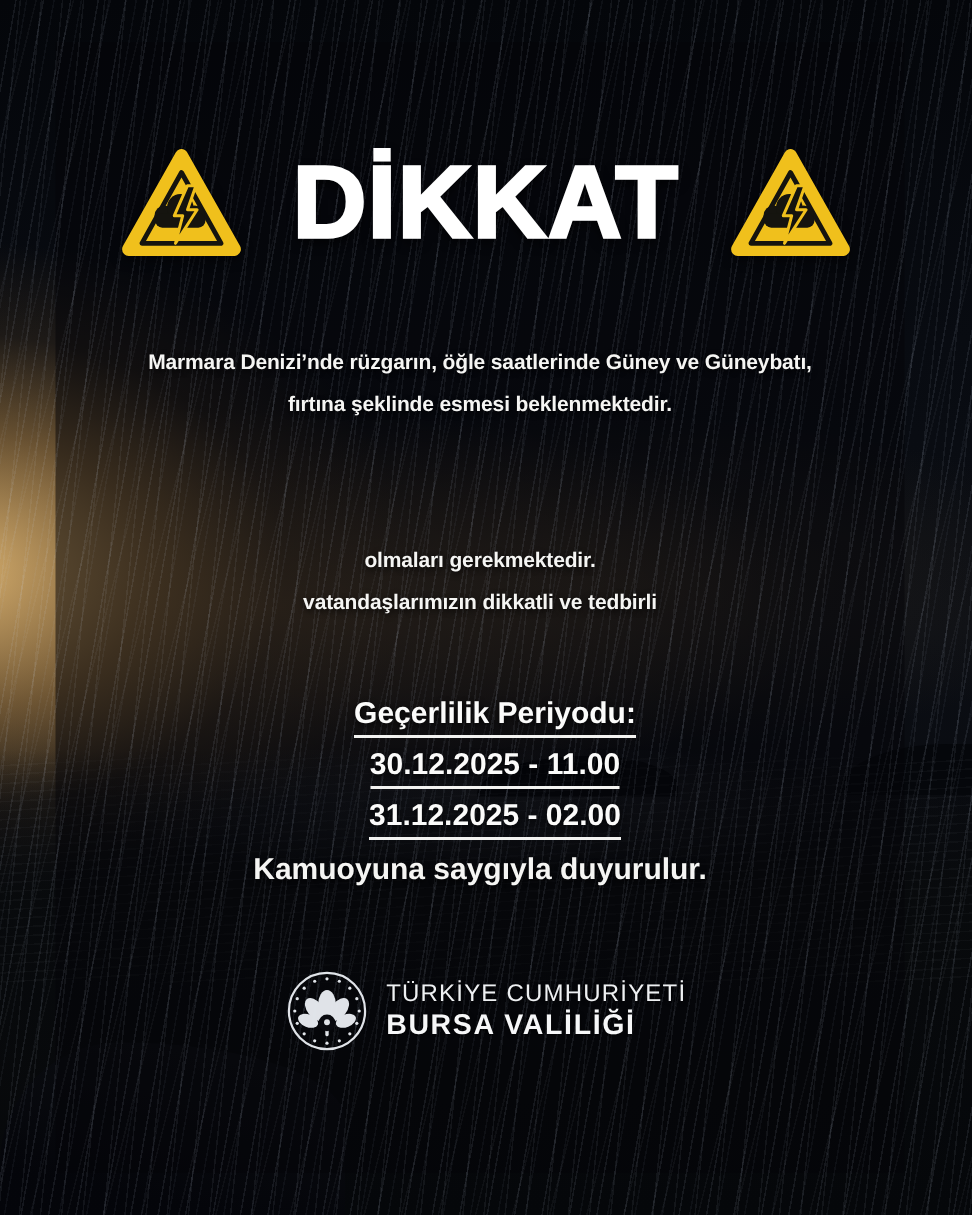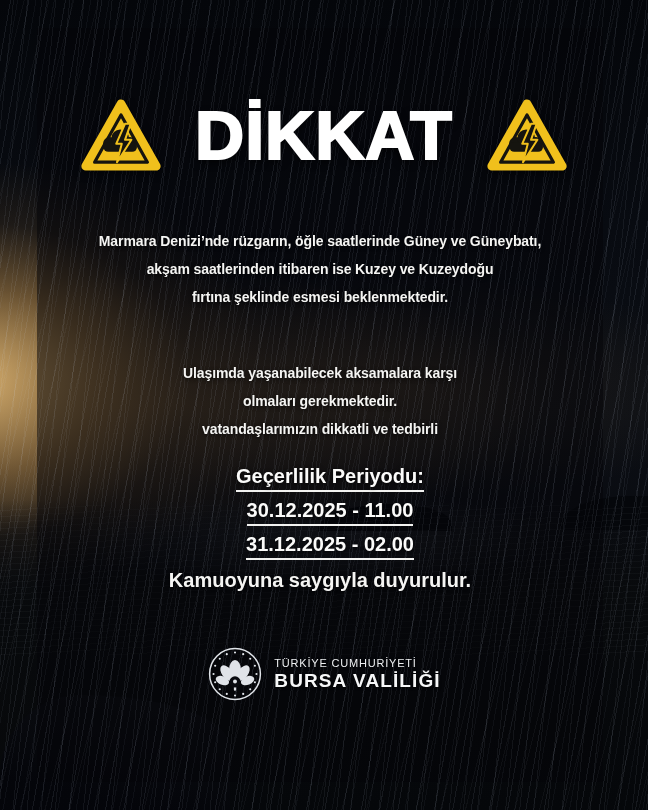--- a/index.html
+++ b/index.html
@@ -77,21 +77,21 @@
   .validity .vline{display:block;margin:0 auto 7px;}
   .validity .vline span{display:inline-block;border-bottom:2px solid #f2f2f0;padding-bottom:2px;margin-left:20px;}
   .closing{position:absolute;left:40px;right:48px;top:569px;
     font-size:20px;font-weight:700;color:#f5f5f3;text-shadow:0 1px 4px rgba(0,0,0,.8);}
   .footer{
     position:absolute;top:646px;left:0;right:0;
     display:flex;justify-content:center;align-items:center;gap:11px;
   }
   .emblem{width:56px;height:56px;flex:0 0 auto;opacity:.96;}
   .org{display:flex;flex-direction:column;align-items:flex-start;text-align:left;}
-  .org-country{font-size:11px;font-weight:500;letter-spacing:0.8px;color:#eef0f2;
+  .org-country{font-size:16px;font-weight:500;letter-spacing:0.8px;color:#eef0f2;
     text-shadow:0 1px 3px rgba(0,0,0,.8);}
   .org-name{font-size:19px;font-weight:800;letter-spacing:1.1px;color:#f6f7f8;margin-top:1px;
     text-shadow:0 1px 3px rgba(0,0,0,.8);}
 </style>
 </head>
 <body>
 
 <div class="canvas">
 
   <div class="layer bg-sky"></div>
@@ -133,26 +133,24 @@
           <circle cx="49" cy="50" r="11"></circle>
           <circle cx="61" cy="57" r="8.5"></circle>
           <rect x="28" y="55" width="42" height="12" rx="6"></rect>
         </g>
         <polygon points="55,32 62,32 55,52 63,52 45,80 51,57 44,57" fill="#15140F" stroke="#F0C01C" stroke-width="2.5" stroke-linejoin="round"></polygon>
       </svg>
     </div>
 
     <div class="para p1">
       <div>Marmara Denizi’nde rüzgarın, öğle saatlerinde Güney ve Güneybatı,</div>
-      <div>akşam saatlerinden itibaren ise Kuzey ve Kuzeydoğu</div>
       <div>fırtına şeklinde esmesi beklenmektedir.</div>
     </div>
 
     <div class="para p2">
-      <div>Ulaşımda yaşanabilecek aksamalara karşı</div>
       <div>olmaları gerekmektedir.</div>
       <div>vatandaşlarımızın dikkatli ve tedbirli</div>
     </div>
 
     <div class="validity">
       <div class="vline">
         <span>Geçerlilik Periyodu:</span>
       </div>
       <div class="vline">
         <span>30.12.2025 - 11.00</span>

